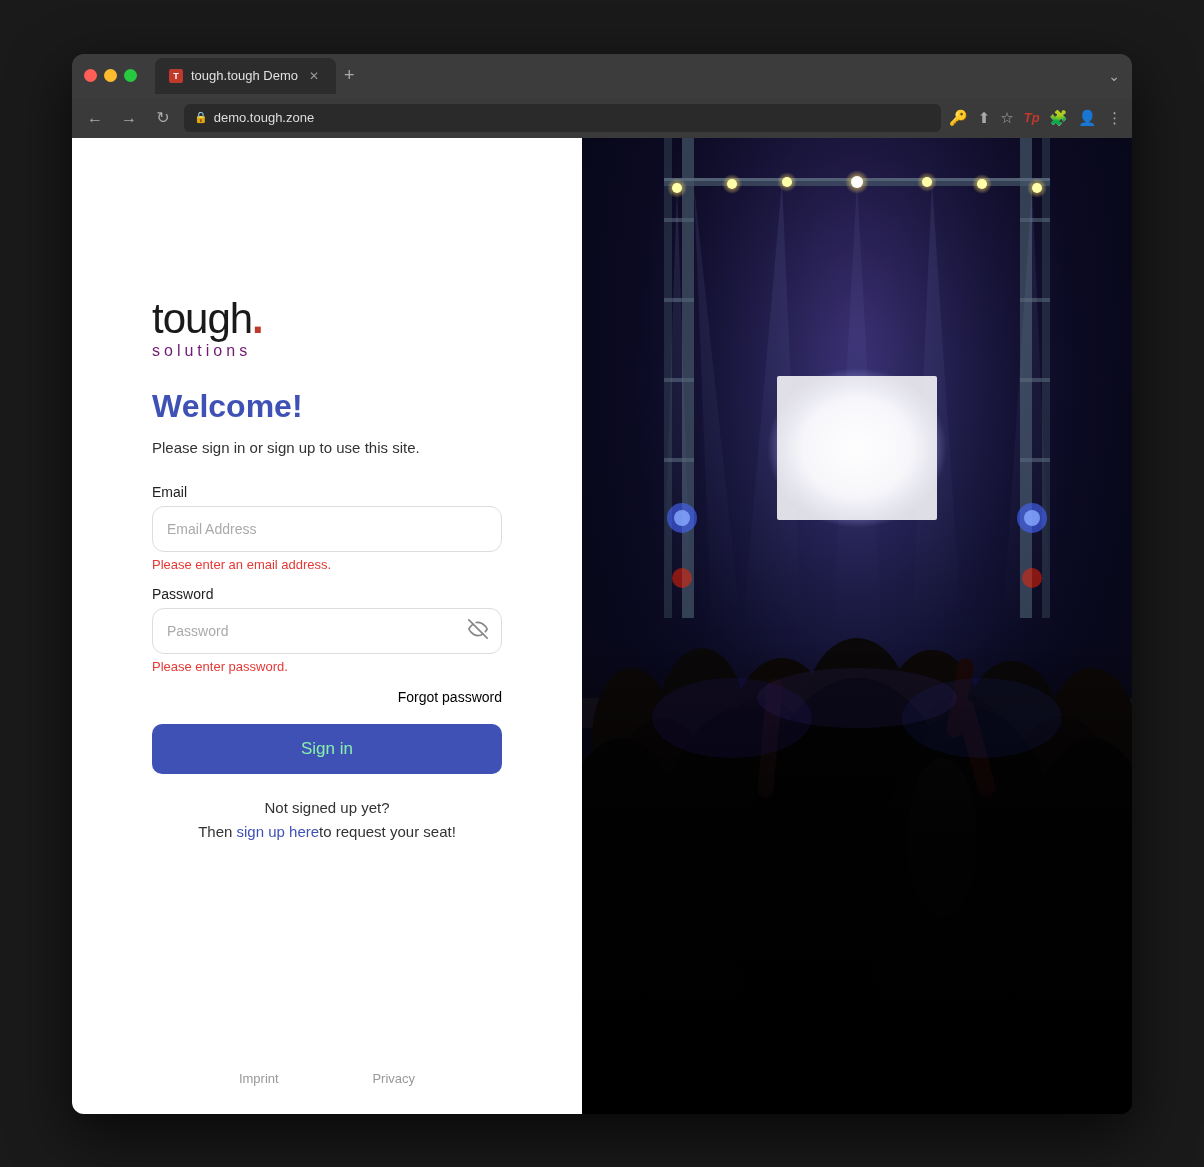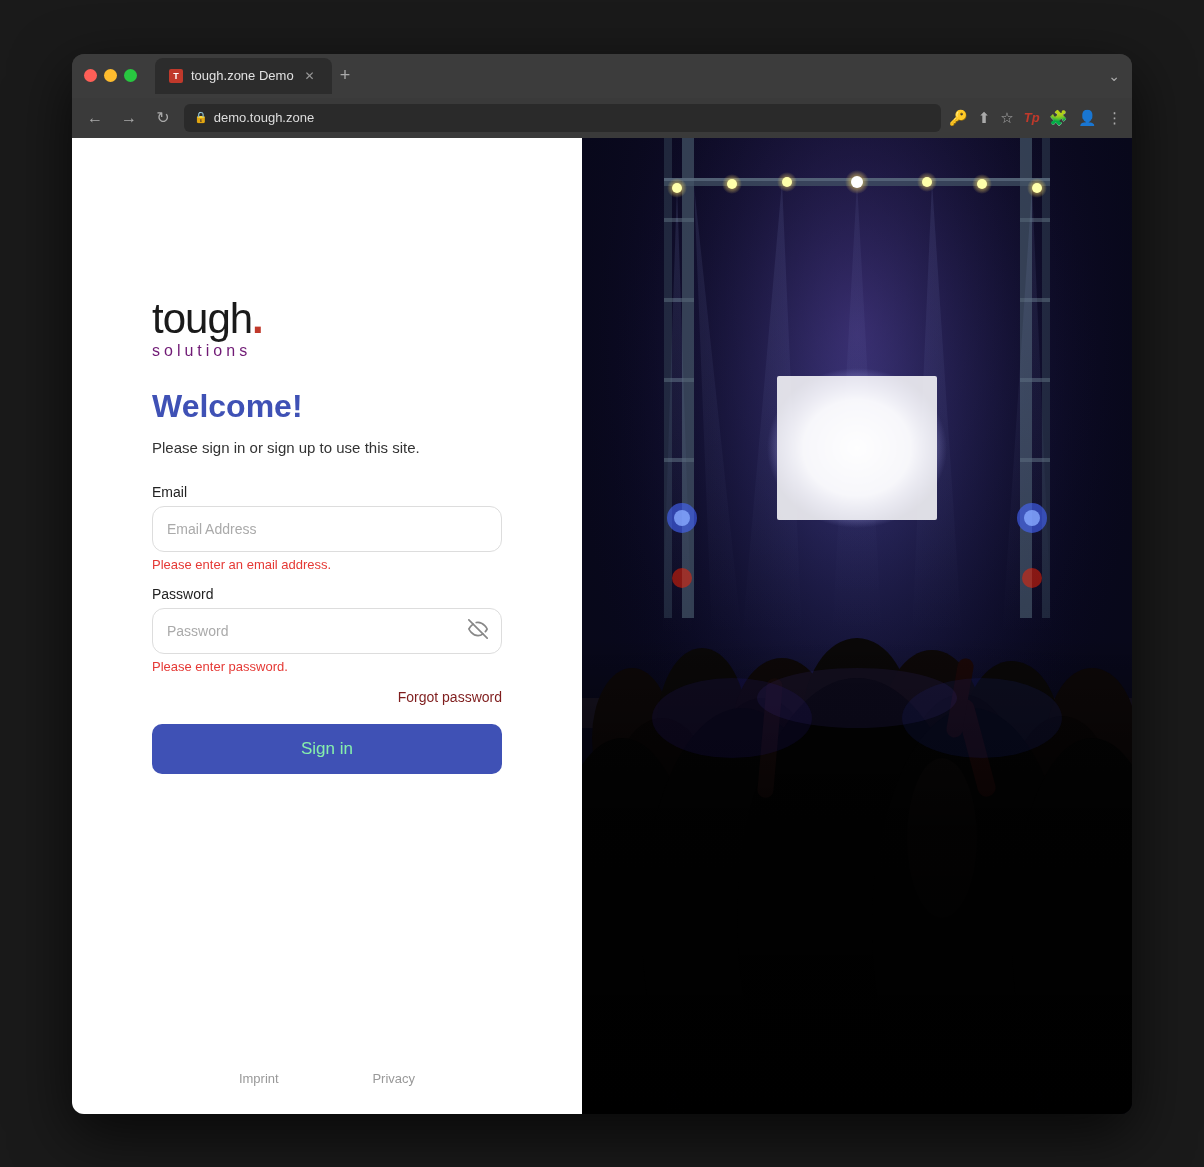--- a/index.html
+++ b/index.html
@@ -262,21 +262,21 @@
       margin-bottom: 14px;
     }
 
     .forgot-link {
       text-align: right;
       margin-bottom: 18px;
       margin-top: 6px;
     }
 
     .forgot-link a {
-      color: #7f1d1d;
+      color: #000000;
       font-size: 14px;
       text-decoration: none;
     }
 
     .sign-in-btn {
       width: 100%;
       height: 50px;
       background: #3f51b5;
       color: #86efac;
       border: none;
@@ -345,21 +345,21 @@
     <div class="traffic-lights">
       <div class="traffic-light close"></div>
       <div class="traffic-light minimize"></div>
       <div class="traffic-light maximize"></div>
     </div>
     <div class="tab-bar">
       <div class="browser-tab">
         <div class="tab-favicon">
           <span>T</span>
         </div>
-        <span>tough.zone Demo</span>
+        <span>tough.tough Demo</span>
         <span class="tab-close">✕</span>
       </div>
       <span class="tab-new">+</span>
       <span class="tab-chevron">⌄</span>
     </div>
   </div>
 
   <div class="browser-toolbar">
     <span class="nav-btn">←</span>
     <span class="nav-btn">→</span>
@@ -425,20 +425,24 @@
 
         
         <div class="forgot-link">
           <a href="#">Forgot password</a>
         </div>
 
         
         <button class="sign-in-btn">Sign in</button>
 
         
+        <div class="signup-text">
+          <span>Not signed up yet?</span><br>
+          <span>Then </span><a href="#">sign up here</a><span>to request your seat!</span>
+        </div>
       </div>
 
       <div class="login-footer">
         <a href="#" class="footer-link">Imprint</a>
         <a href="#" class="footer-link">Privacy</a>
       </div>
     </div>
 
     <div class="concert-panel">
       <div class="concert-bg"></div>

